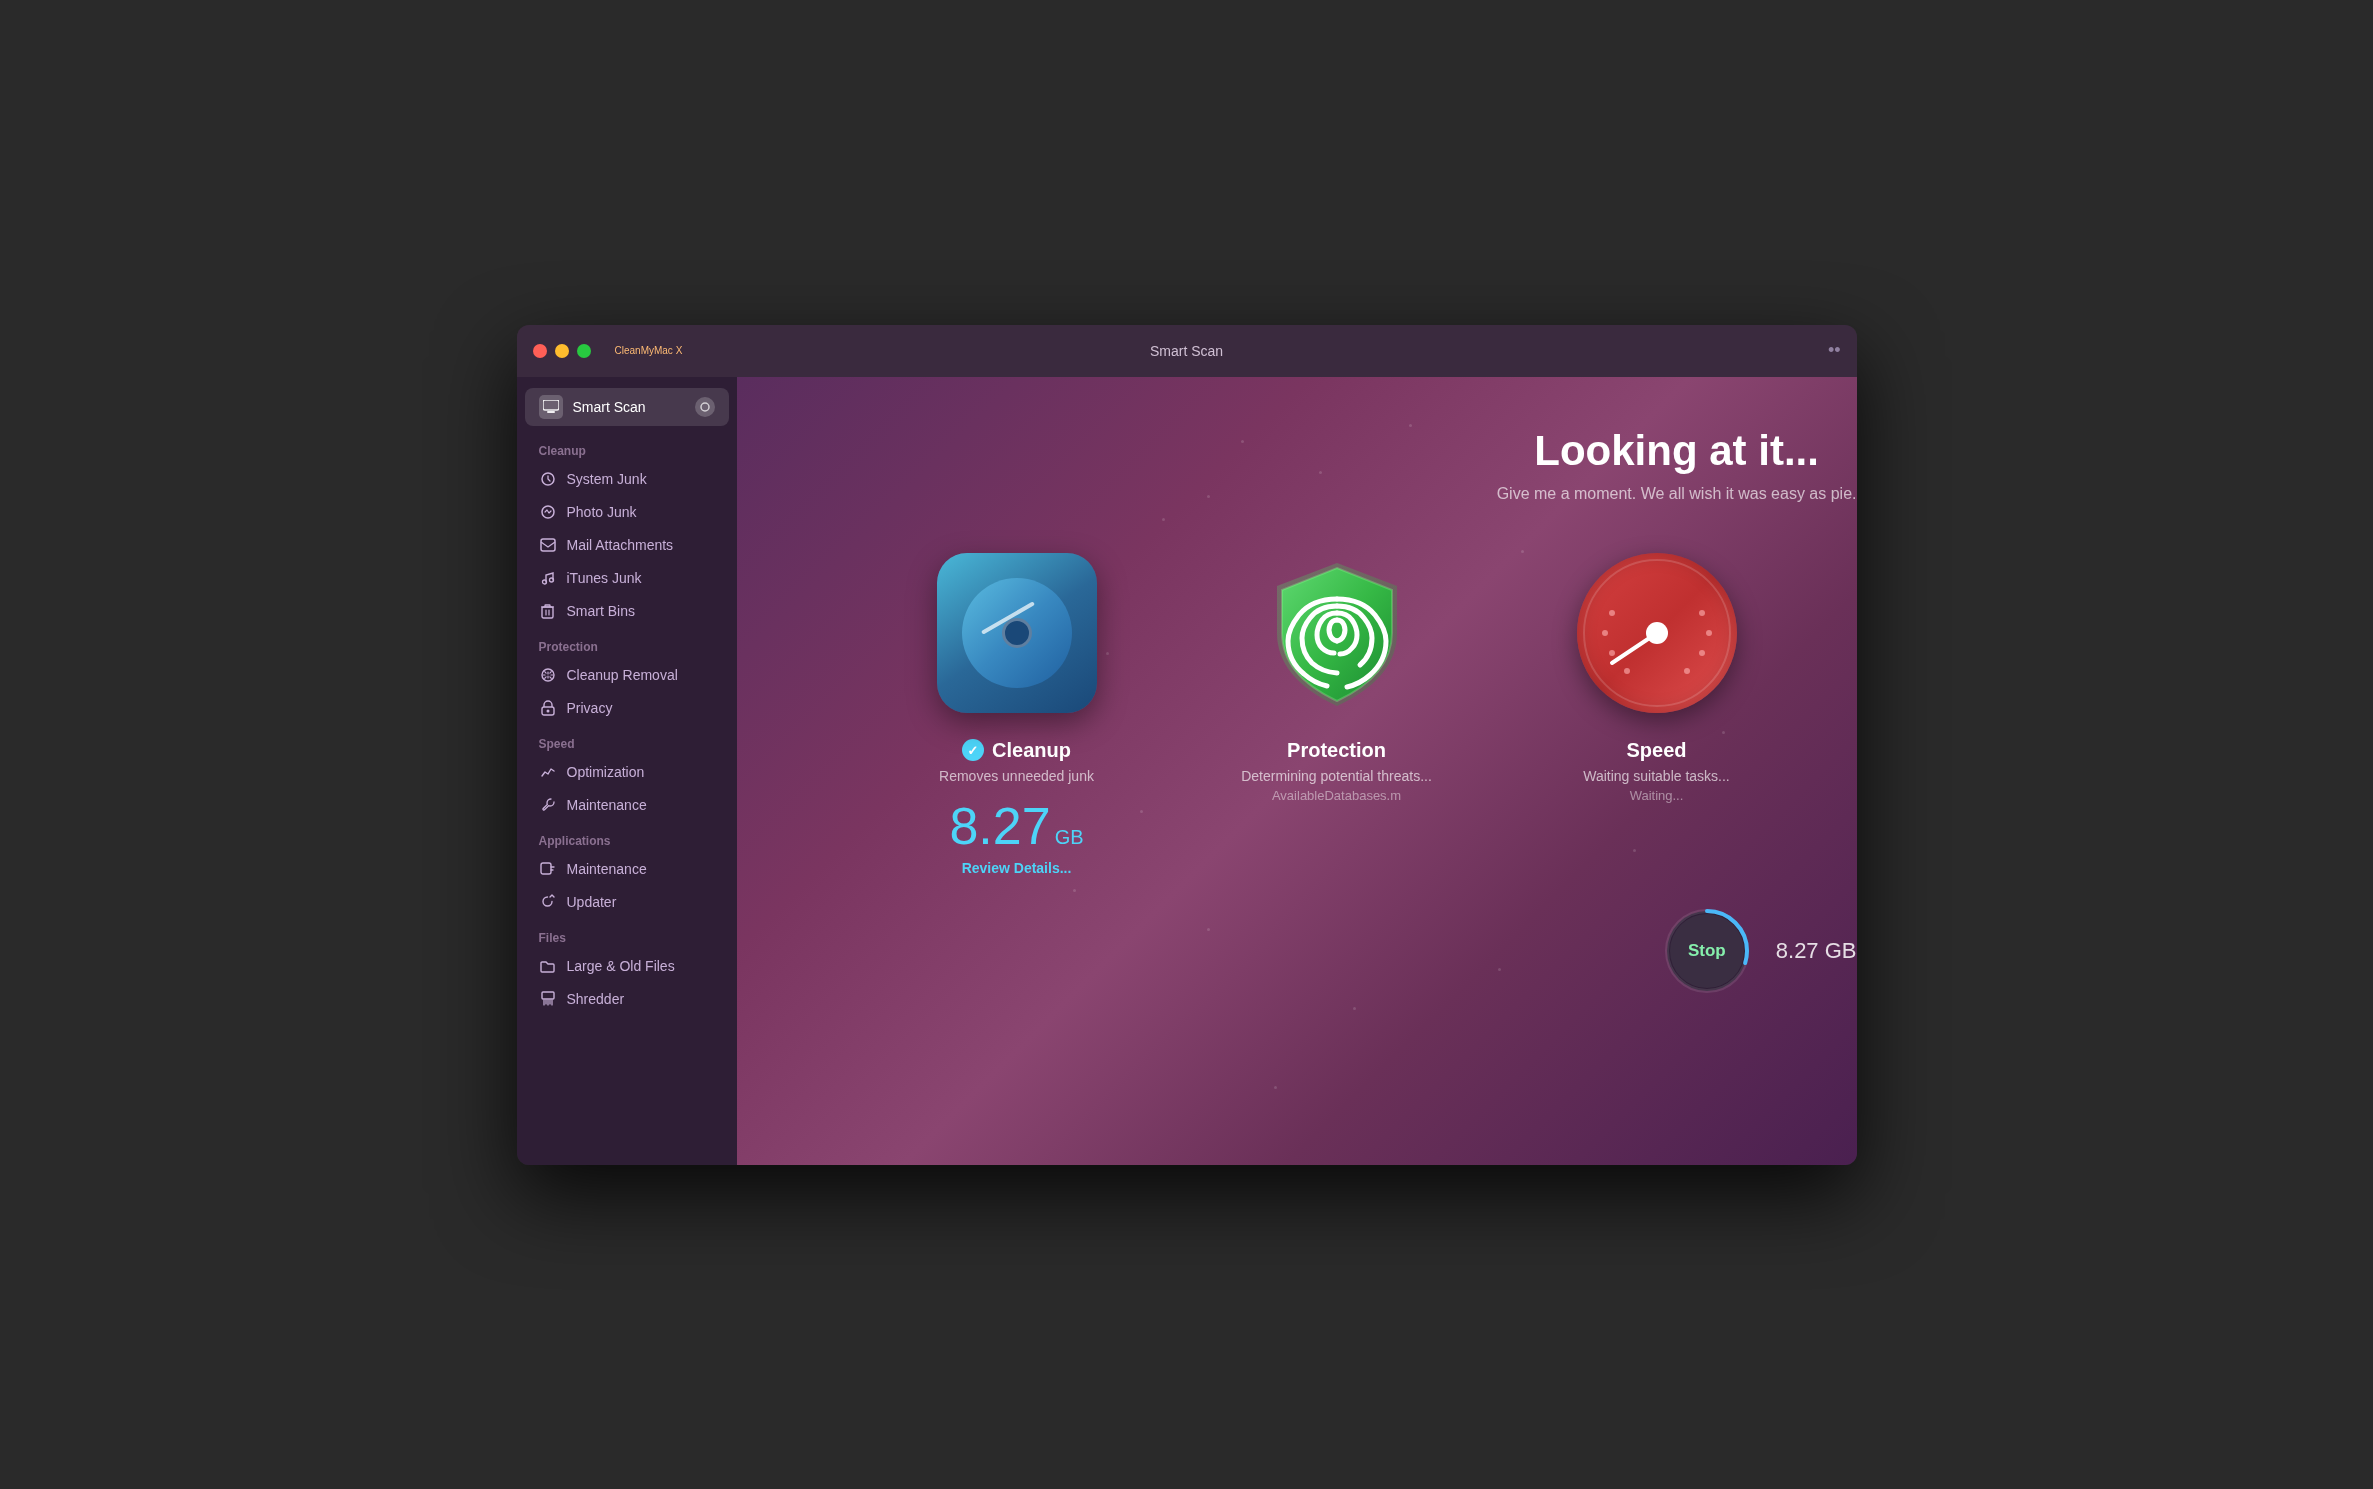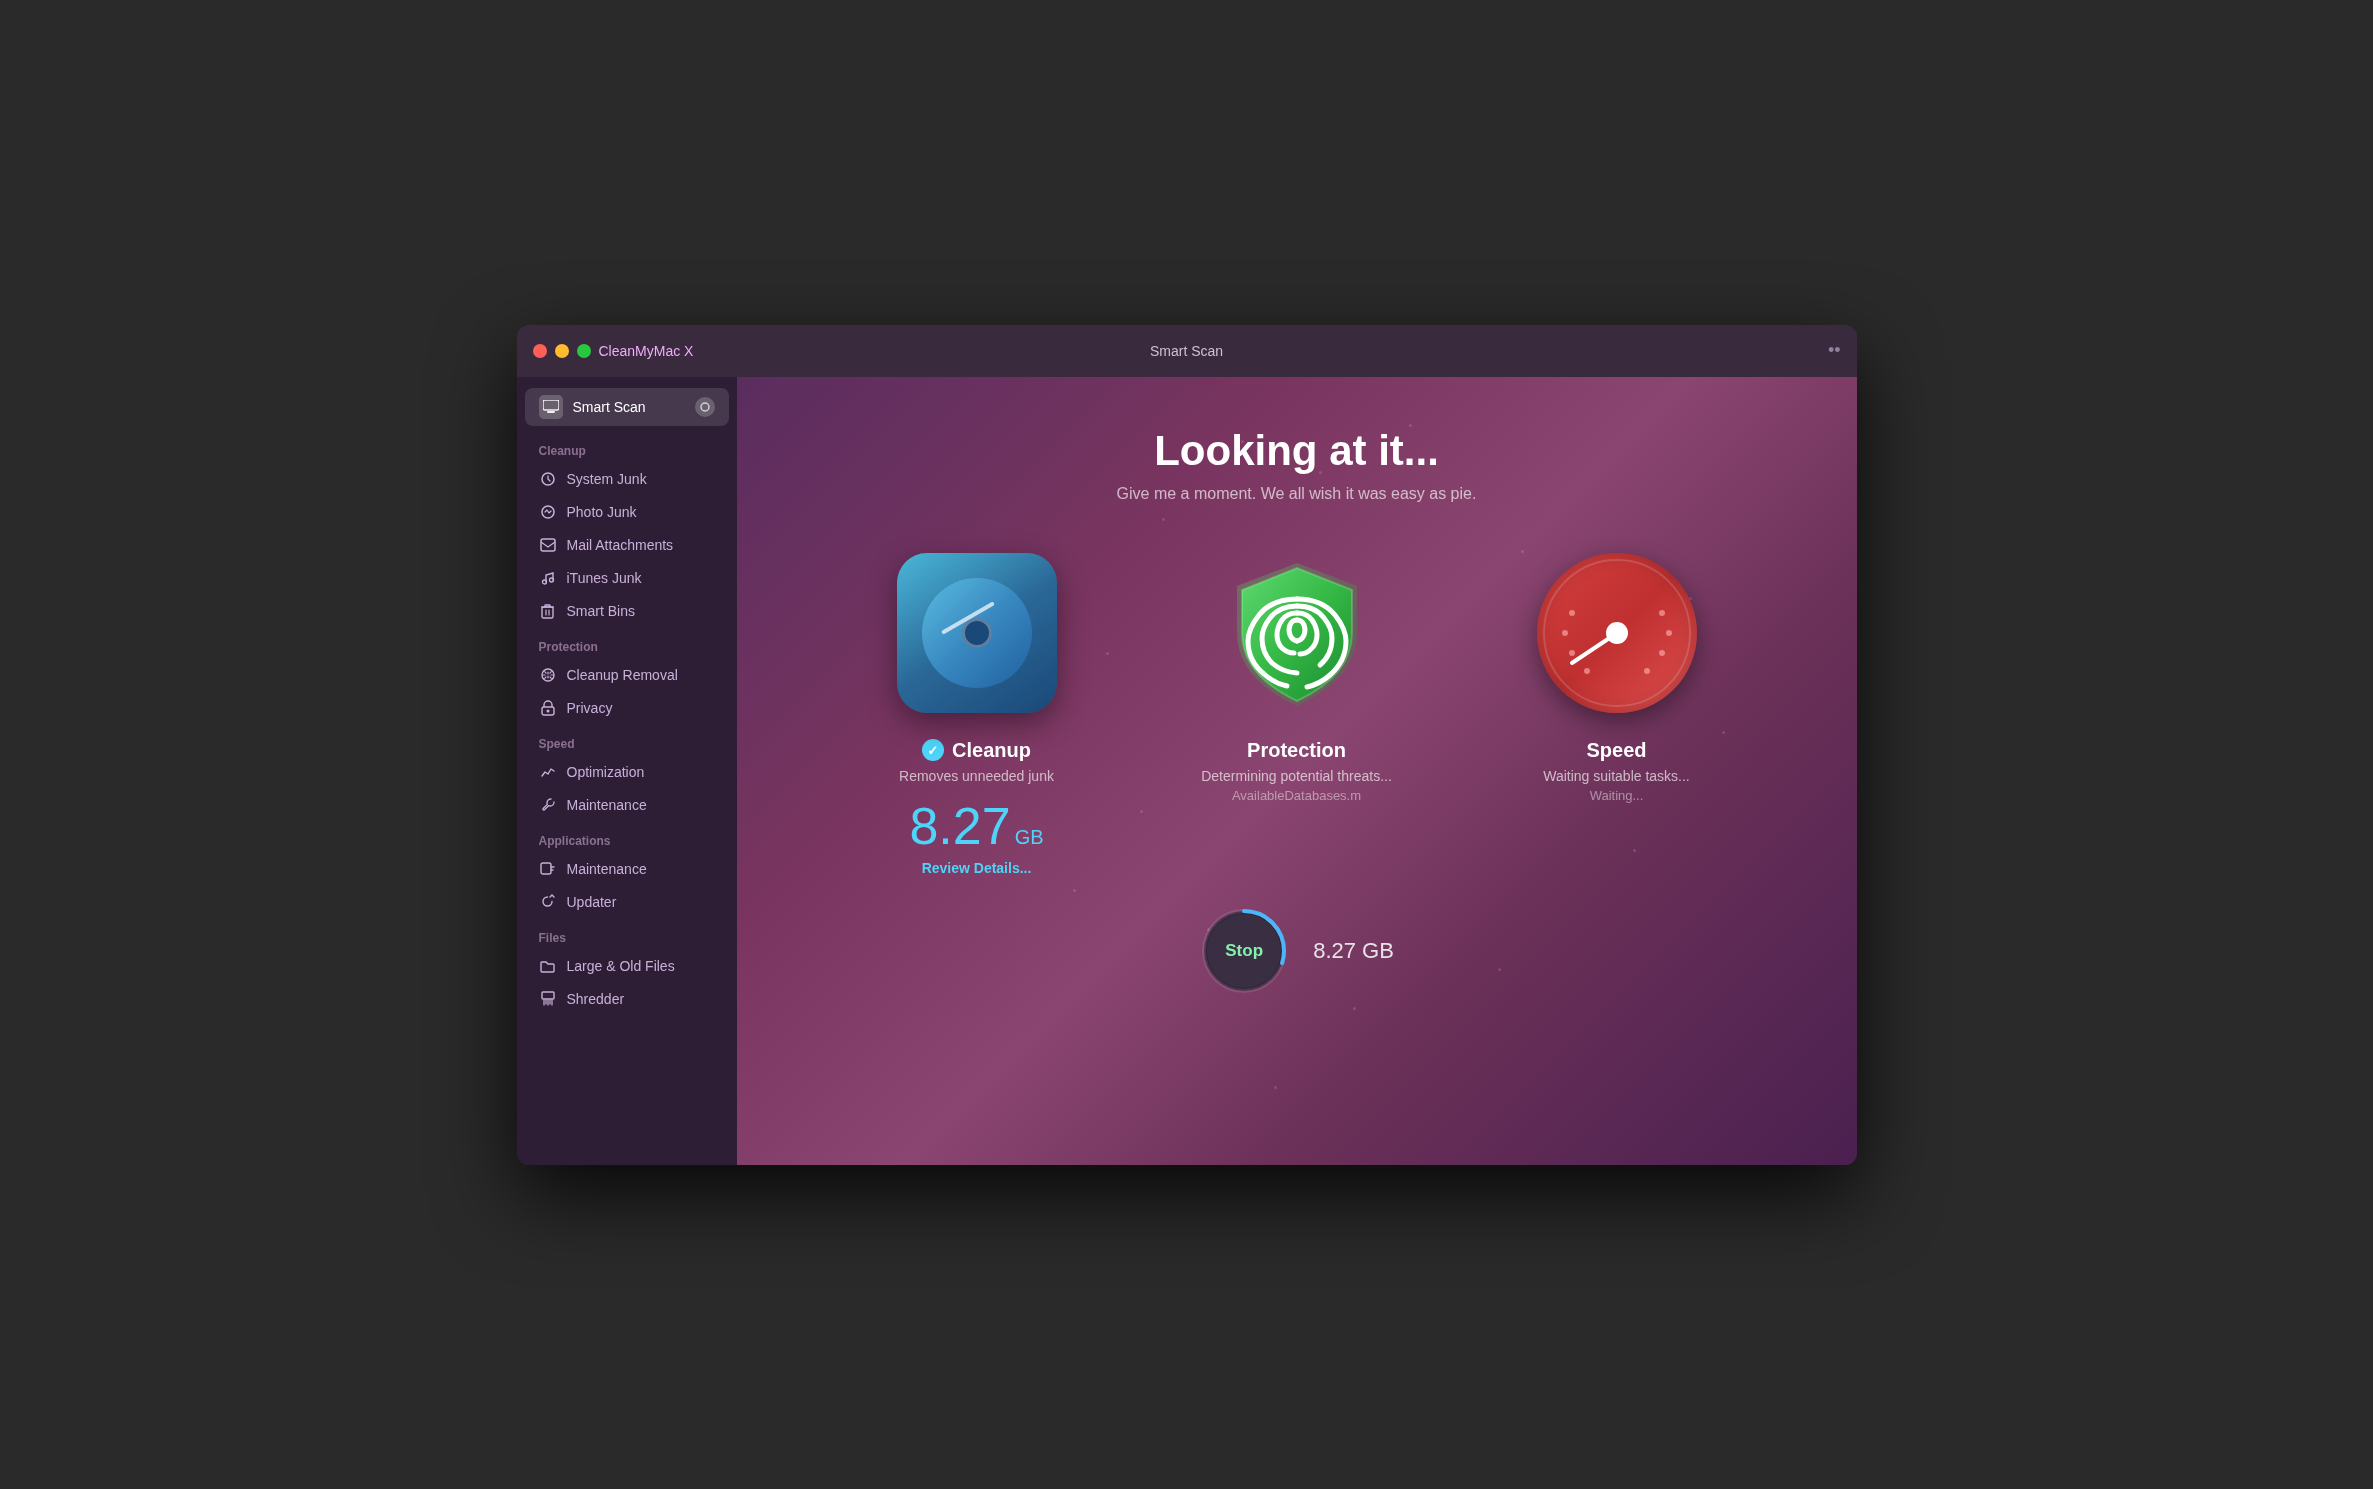--- a/index.html
+++ b/index.html
@@ -45,24 +45,24 @@
     .tl-green { background: #28c840; }
     .titlebar-title {
       position: absolute;
       left: 50%;
       transform: translateX(-50%);
       color: #d0c0d4;
       font-size: 14px;
       font-weight: 500;
     }
     .titlebar-app {
-      color: #f0abfc;
-      font-size: 14px;
+      color: #fdba74;
+      font-size: 10px;
       font-weight: 500;
-      margin-left: 8px;
+      margin-left: 24px;
     }
     .titlebar-dots {
       margin-left: auto;
       color: #9080a0;
       font-size: 18px;
       cursor: pointer;
     }
     .main-content {
       display: flex;
       flex: 1;
@@ -127,21 +127,21 @@
       display: flex;
       align-items: center;
       justify-content: center;
     }
     .content-area {
       flex: 1;
       background: linear-gradient(135deg, #5a2d5e 0%, #7a3560 30%, #8a4570 50%, #6a3058 70%, #4a2050 100%);
       position: relative;
       display: flex;
       flex-direction: column;
-      align-items: center;
+      align-items: flex-end;
       overflow: hidden;
     }
     .content-dots {
       position: absolute;
       top: 0; left: 0; right: 0; bottom: 0;
       pointer-events: none;
     }
     .dot {
       position: absolute;
       width: 3px;

